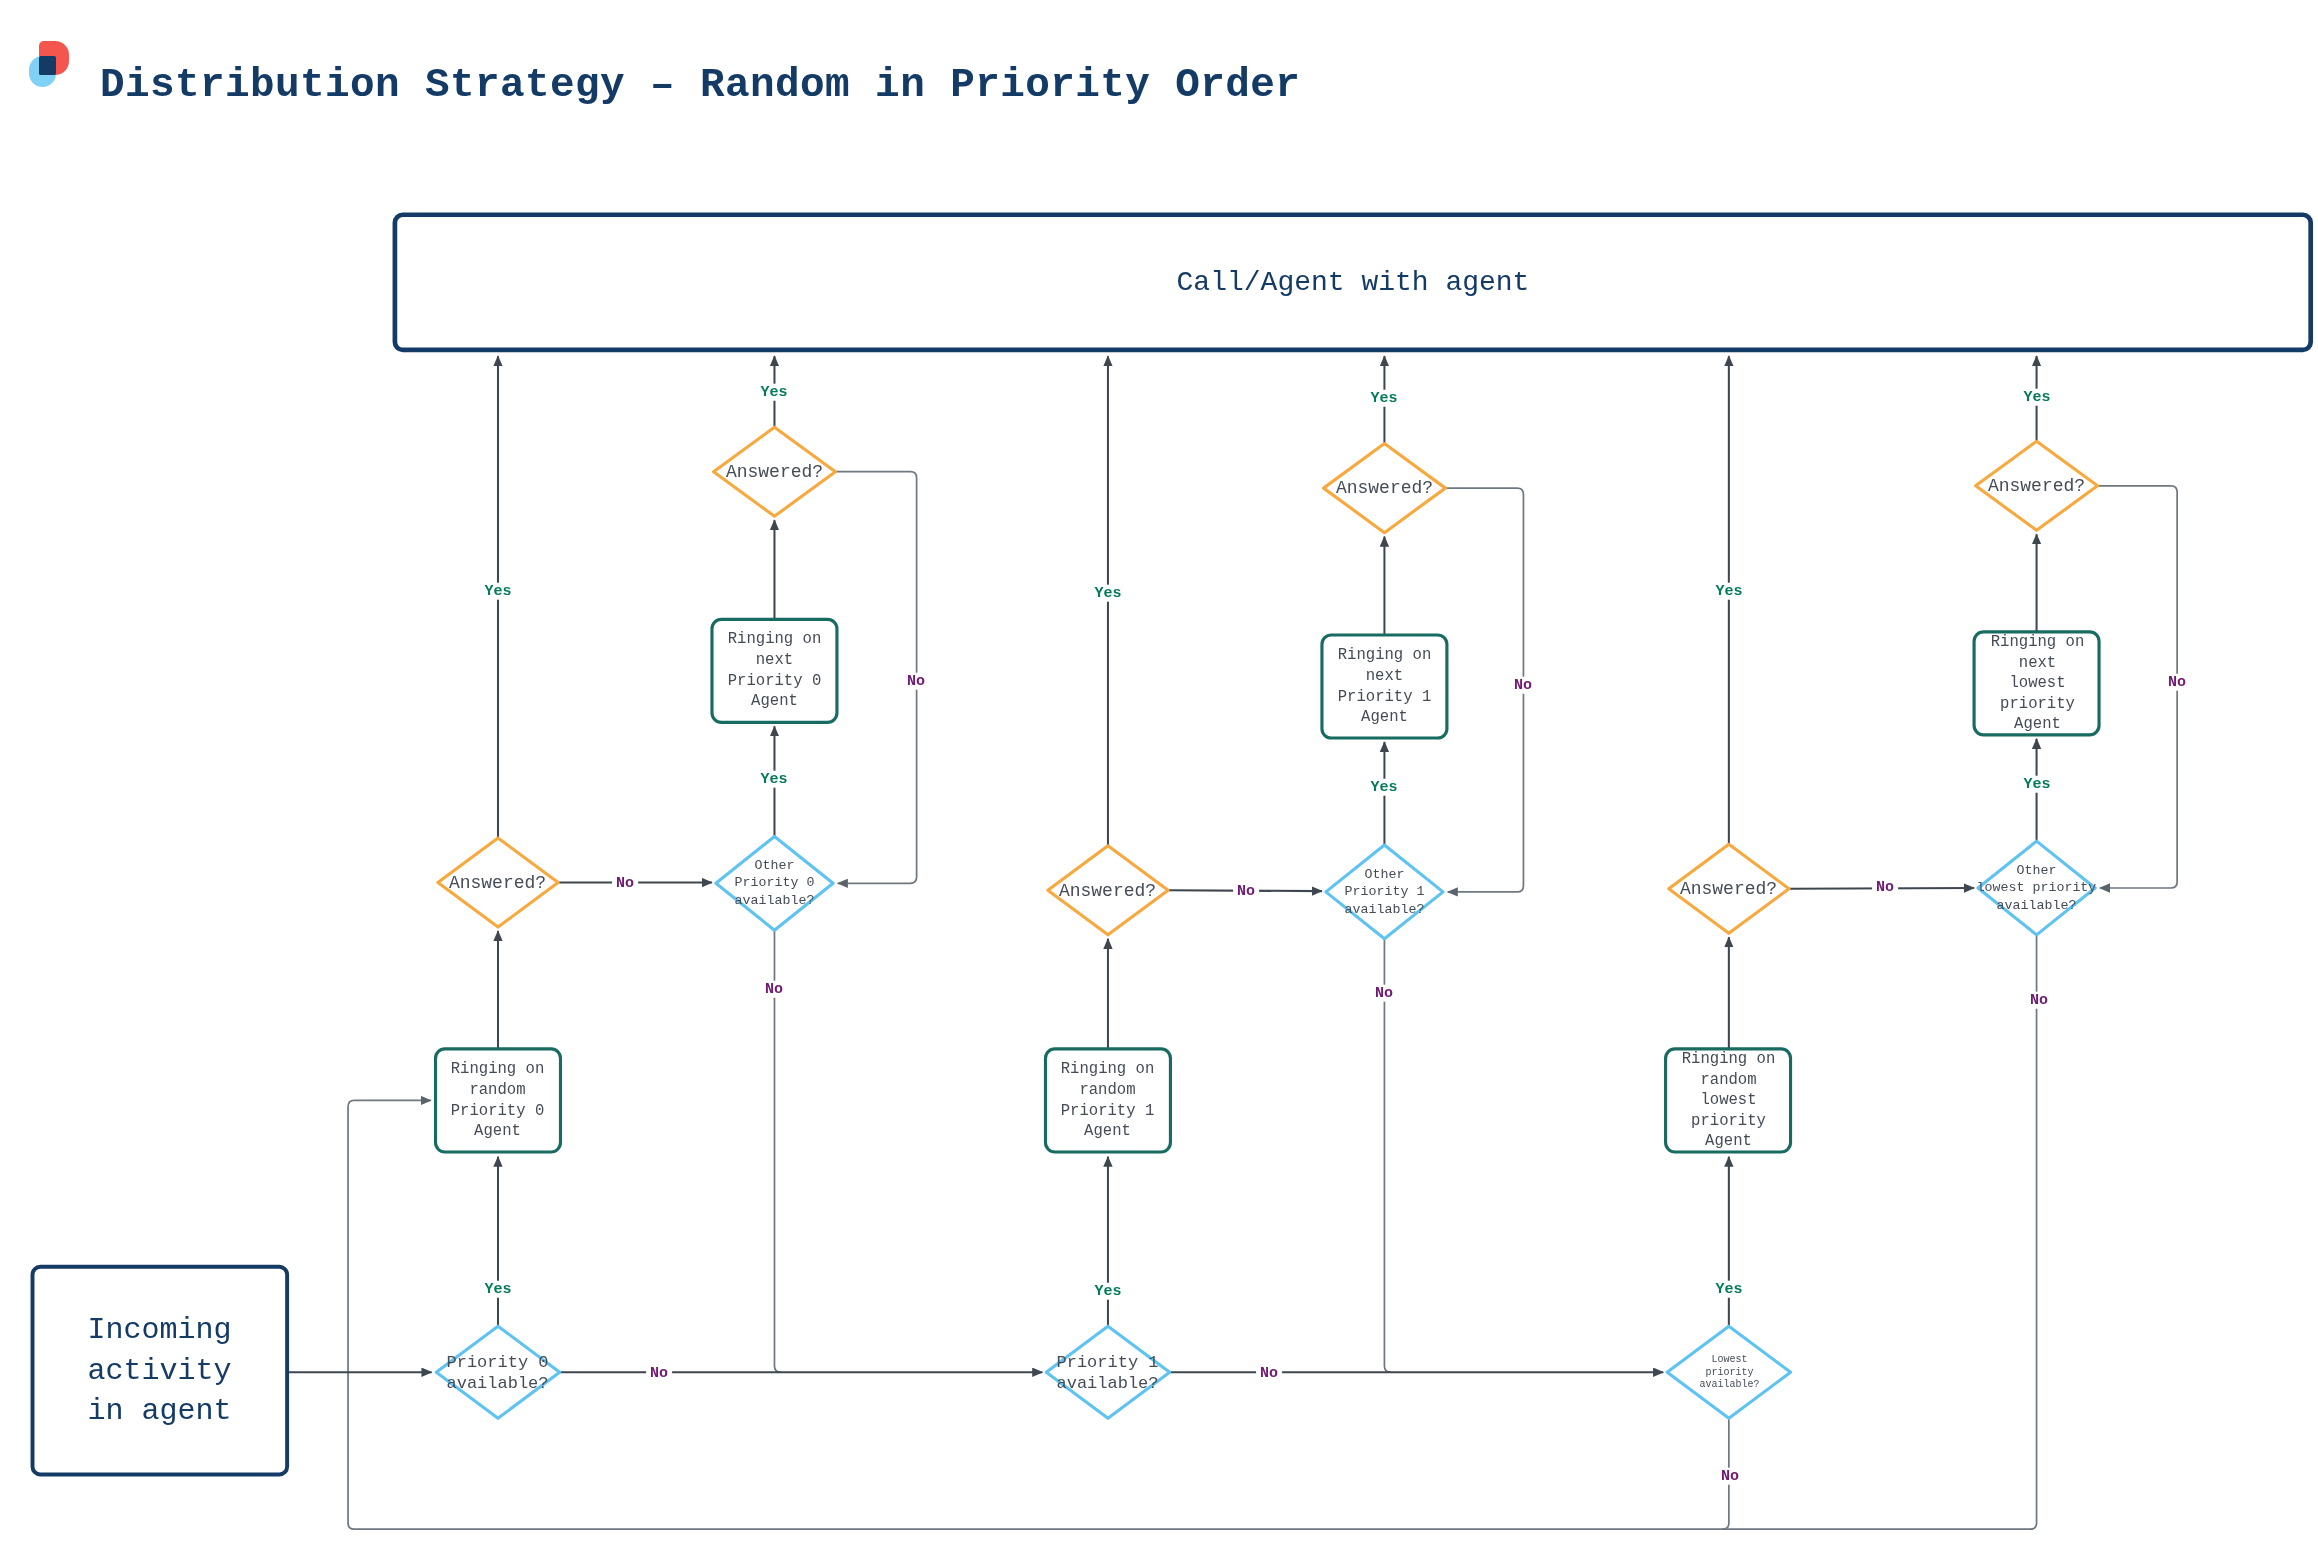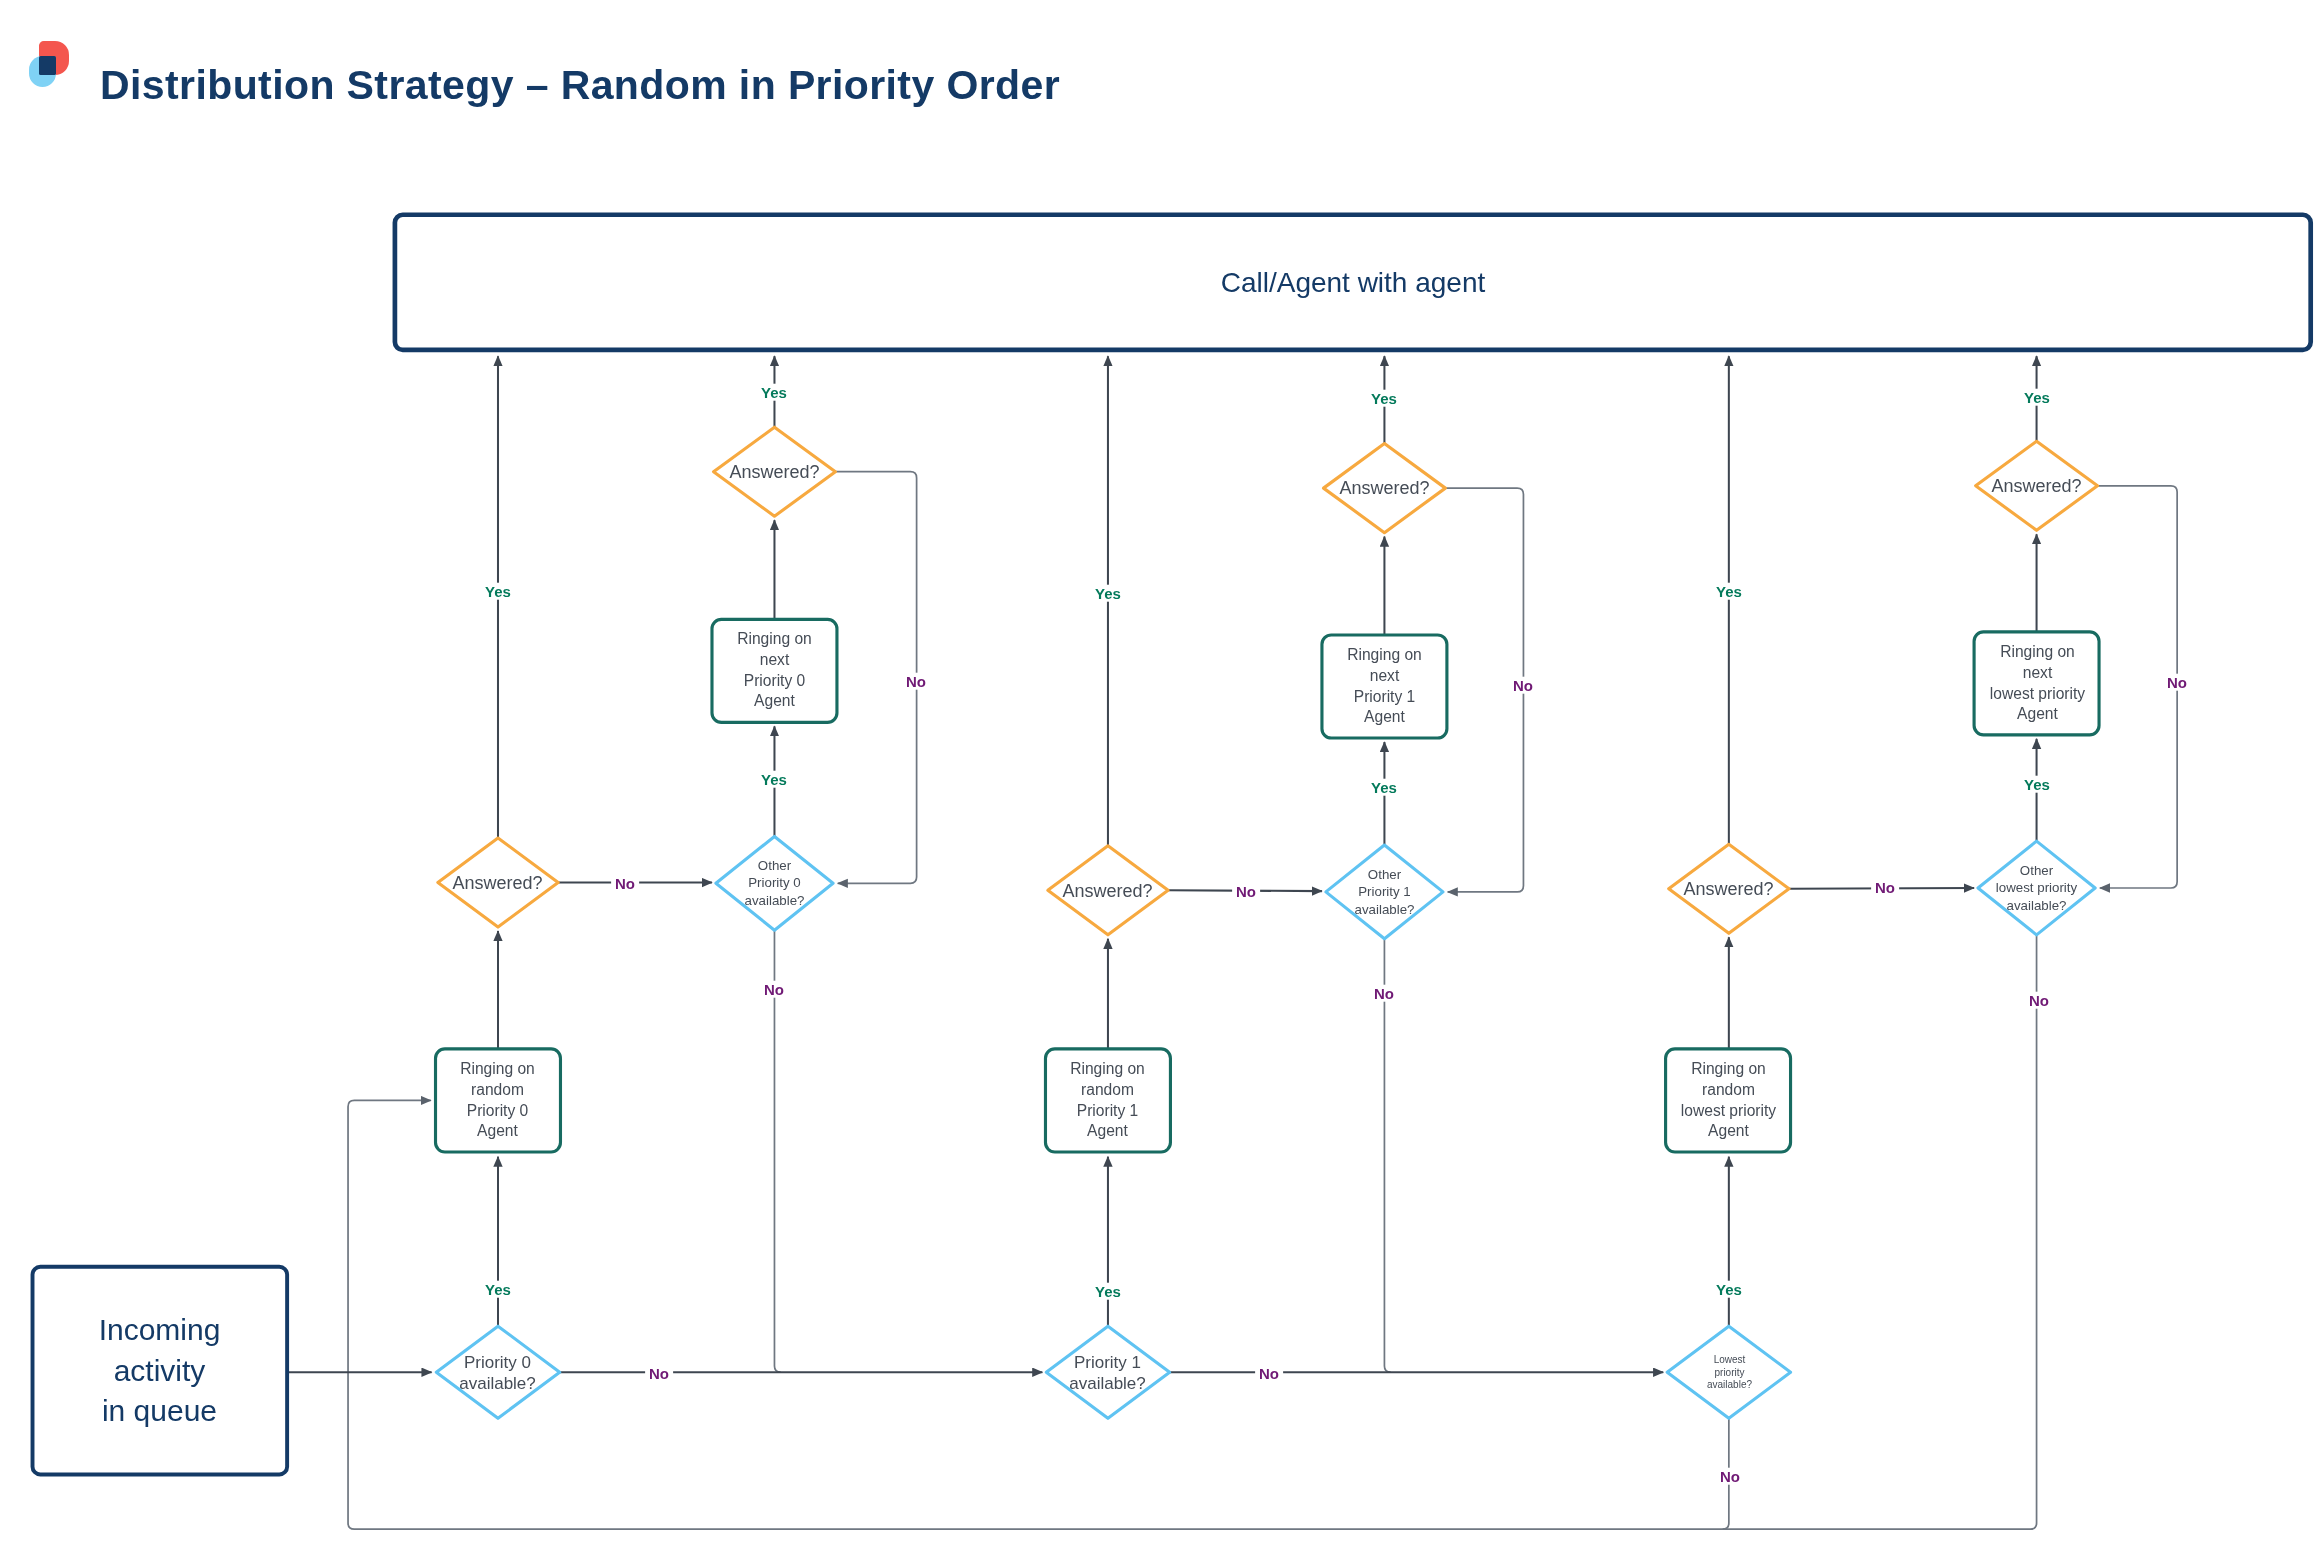--- a/index.html
+++ b/index.html
@@ -1,17 +1,17 @@
 <!DOCTYPE html>
 <html style="font-size:12.5px"><head>
 <meta charset="utf-8">
 <style>
   html,body{margin:0;padding:0;background:#ffffff;}
   .canvas{position:relative;width:2319px;height:1562px;background:#ffffff;
-          font-family:Liberation Sans, sans-serif;overflow:hidden;}
+          font-family:Liberation Mono, monospace;overflow:hidden;}
   .edges{position:absolute;left:0;top:0;width:2319px;height:1562px;}
   .edge{fill:none;stroke:#3e4650;stroke-width:2.6px;}
   .edge.light{stroke:#6f7781;stroke-width:2.2px;}
   .shape-diamond{stroke-width:4px;fill:#ffffff;stroke-linejoin:round;}
   .shape-diamond.blue{stroke:#5fc3f2;}
   .shape-diamond.orange{stroke:#f7a93f;}
   .shape-process{fill:#ffffff;stroke:#186b61;stroke-width:4px;}
   .shape-big{fill:#ffffff;stroke:#143a66;}
   .shape-label{position:absolute;display:flex;align-items:center;justify-content:center;
                text-align:center;color:#454c56;white-space:pre-line;pointer-events:none;}
@@ -112,21 +112,21 @@
     <polygon class="shape-diamond blue" points="2607,1077 2682,1137 2607,1197 2532,1137"></polygon>
 
     <polygon class="shape-diamond orange" points="991,547 1069,604 991,661 913,604"></polygon>
     <polygon class="shape-diamond orange" points="1772,568 1850,625 1772,682 1694,625"></polygon>
     <polygon class="shape-diamond orange" points="2607,565 2685,622 2607,679 2529,622"></polygon>
   </svg>
 
   <div class="shape-label t-call" style="left:395px;top:215px;width:1916px;height:135px">Call/Agent with agent</div>
   <div class="shape-label t-incoming" style="left:32px;top:1267px;width:255px;height:208px">Incoming
 activity
-in queue</div>
+in agent</div>
 
   <div class="shape-label t-avail" style="left:427px;top:1334px;width:141px;height:78px">Priority 0
 available?</div>
   <div class="shape-label t-avail" style="left:1037px;top:1334px;width:141px;height:78px">Priority 1
 available?</div>
   <div class="shape-label t-avail3" style="left:1659px;top:1330px;width:141px;height:86px">Lowest
 priority
 available?</div>
 
   <div class="shape-label t-ring" style="left:435px;top:1049px;width:125px;height:103px">Ringing on

